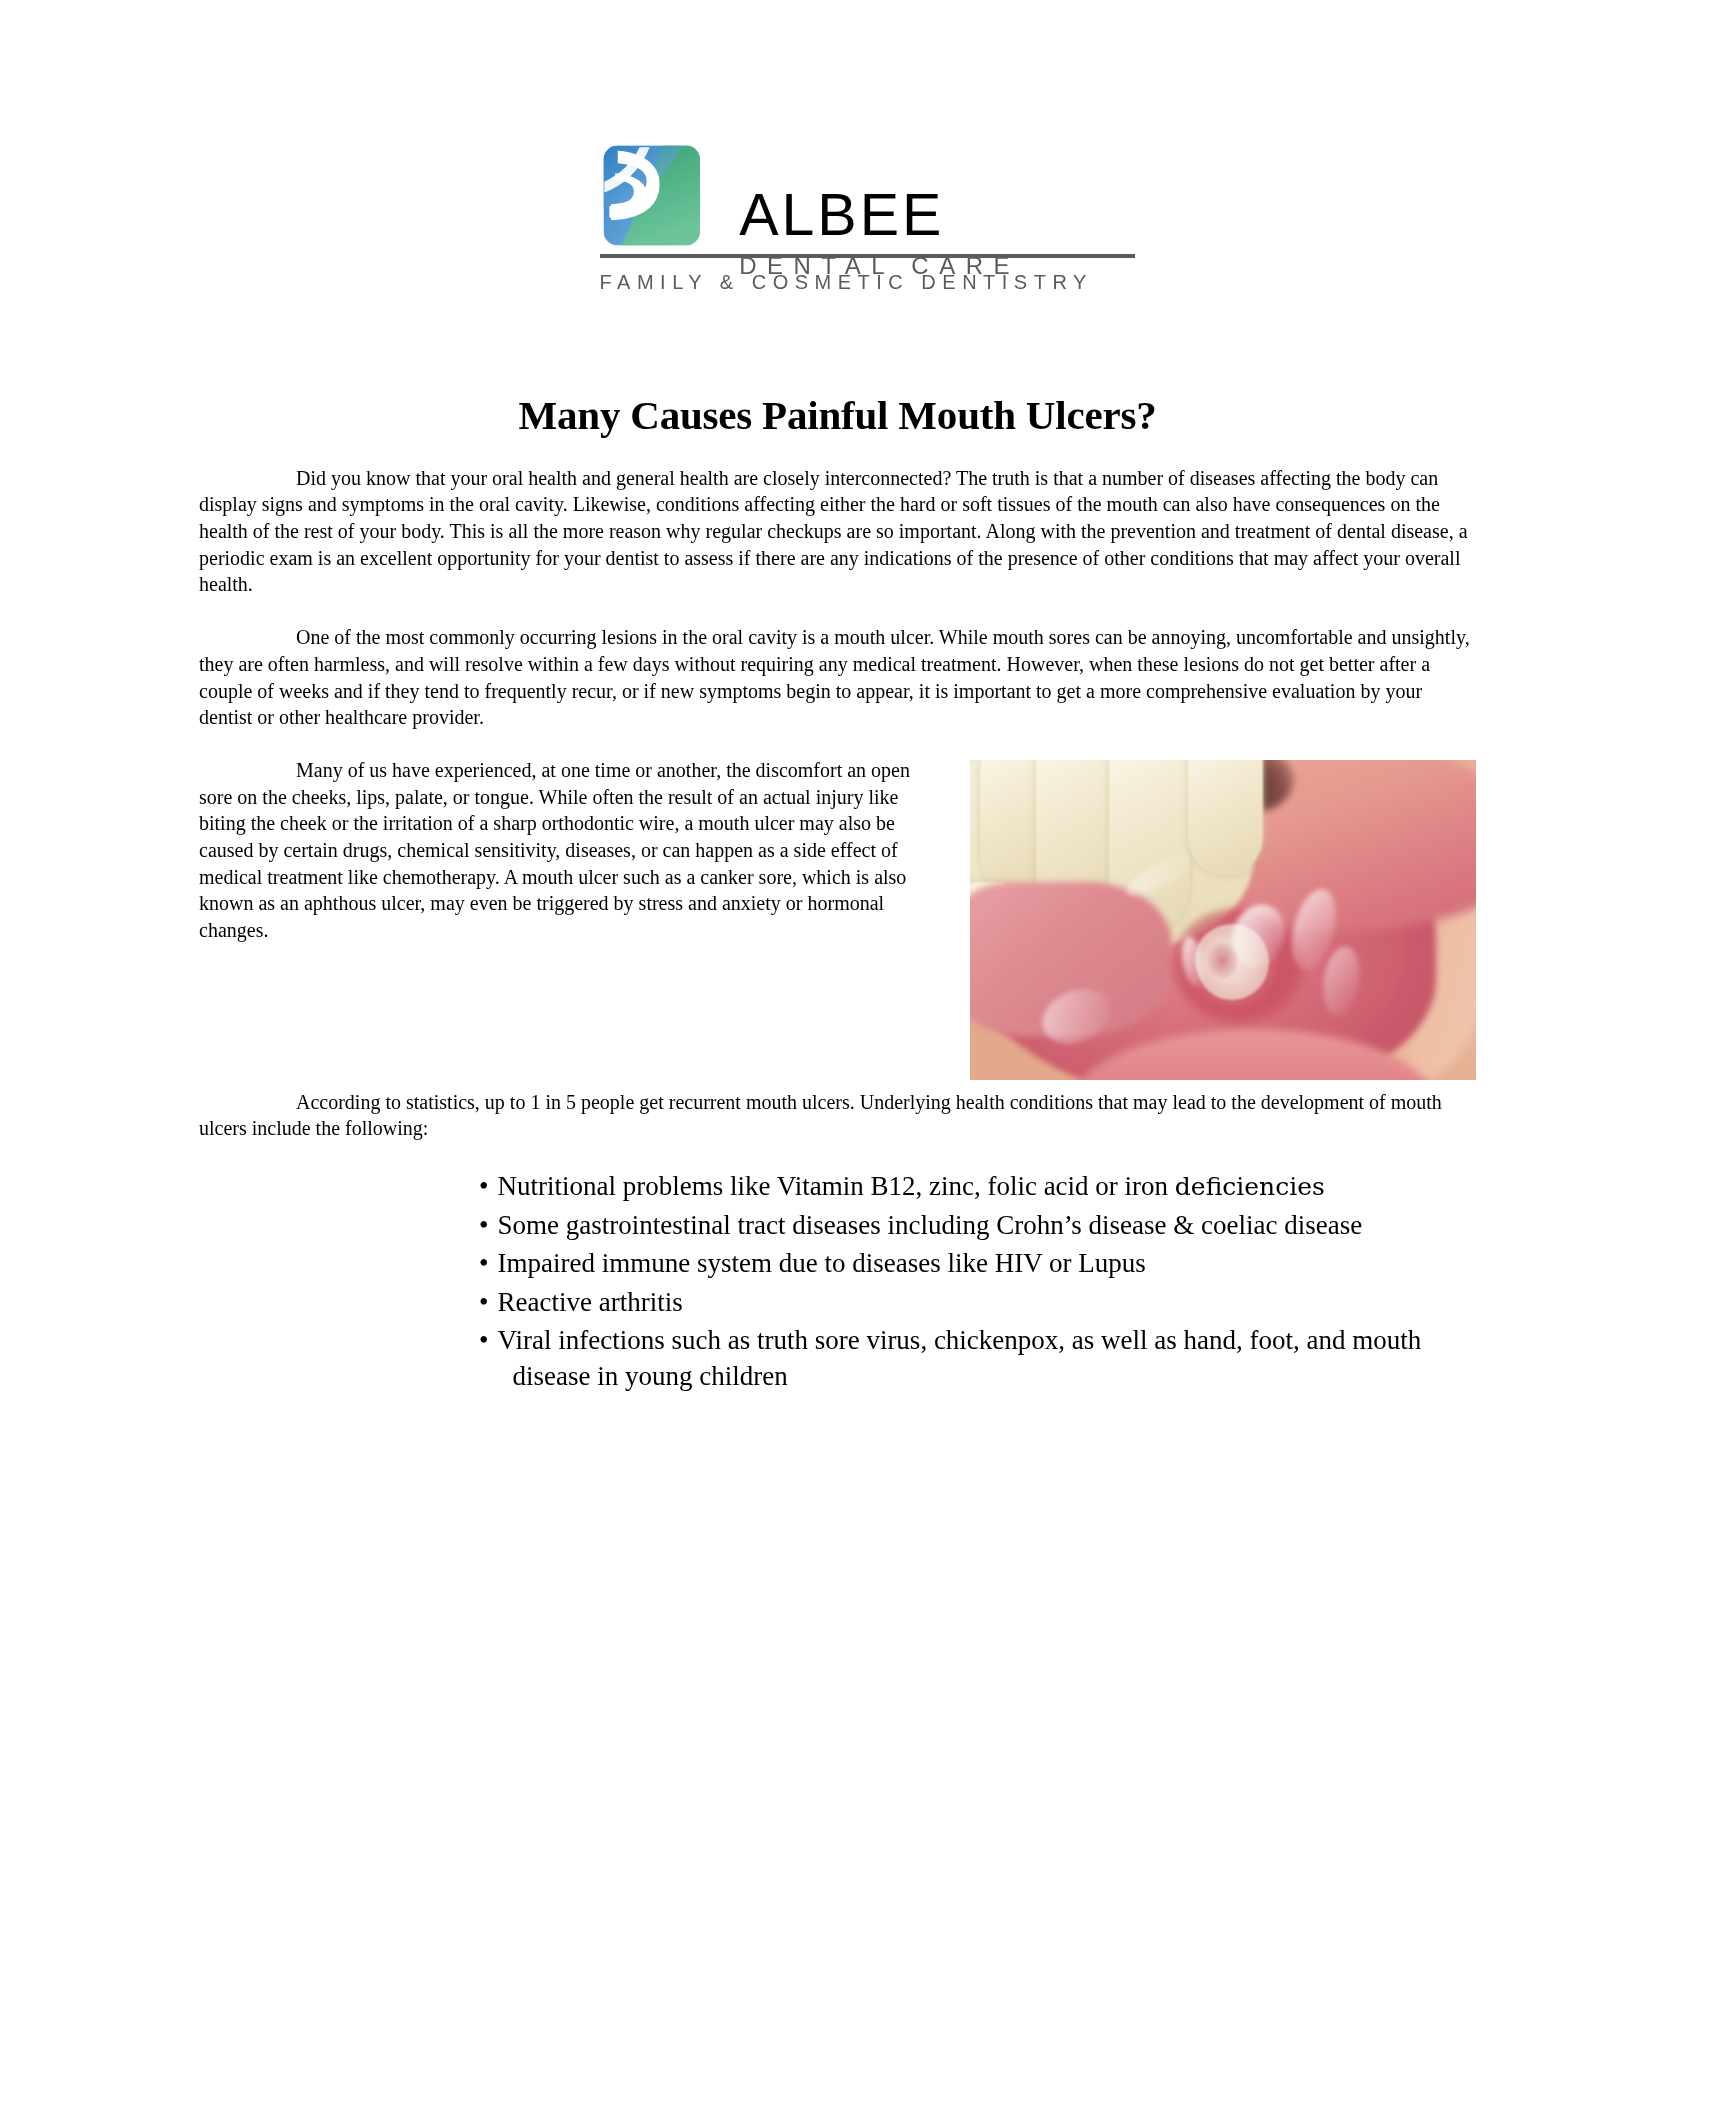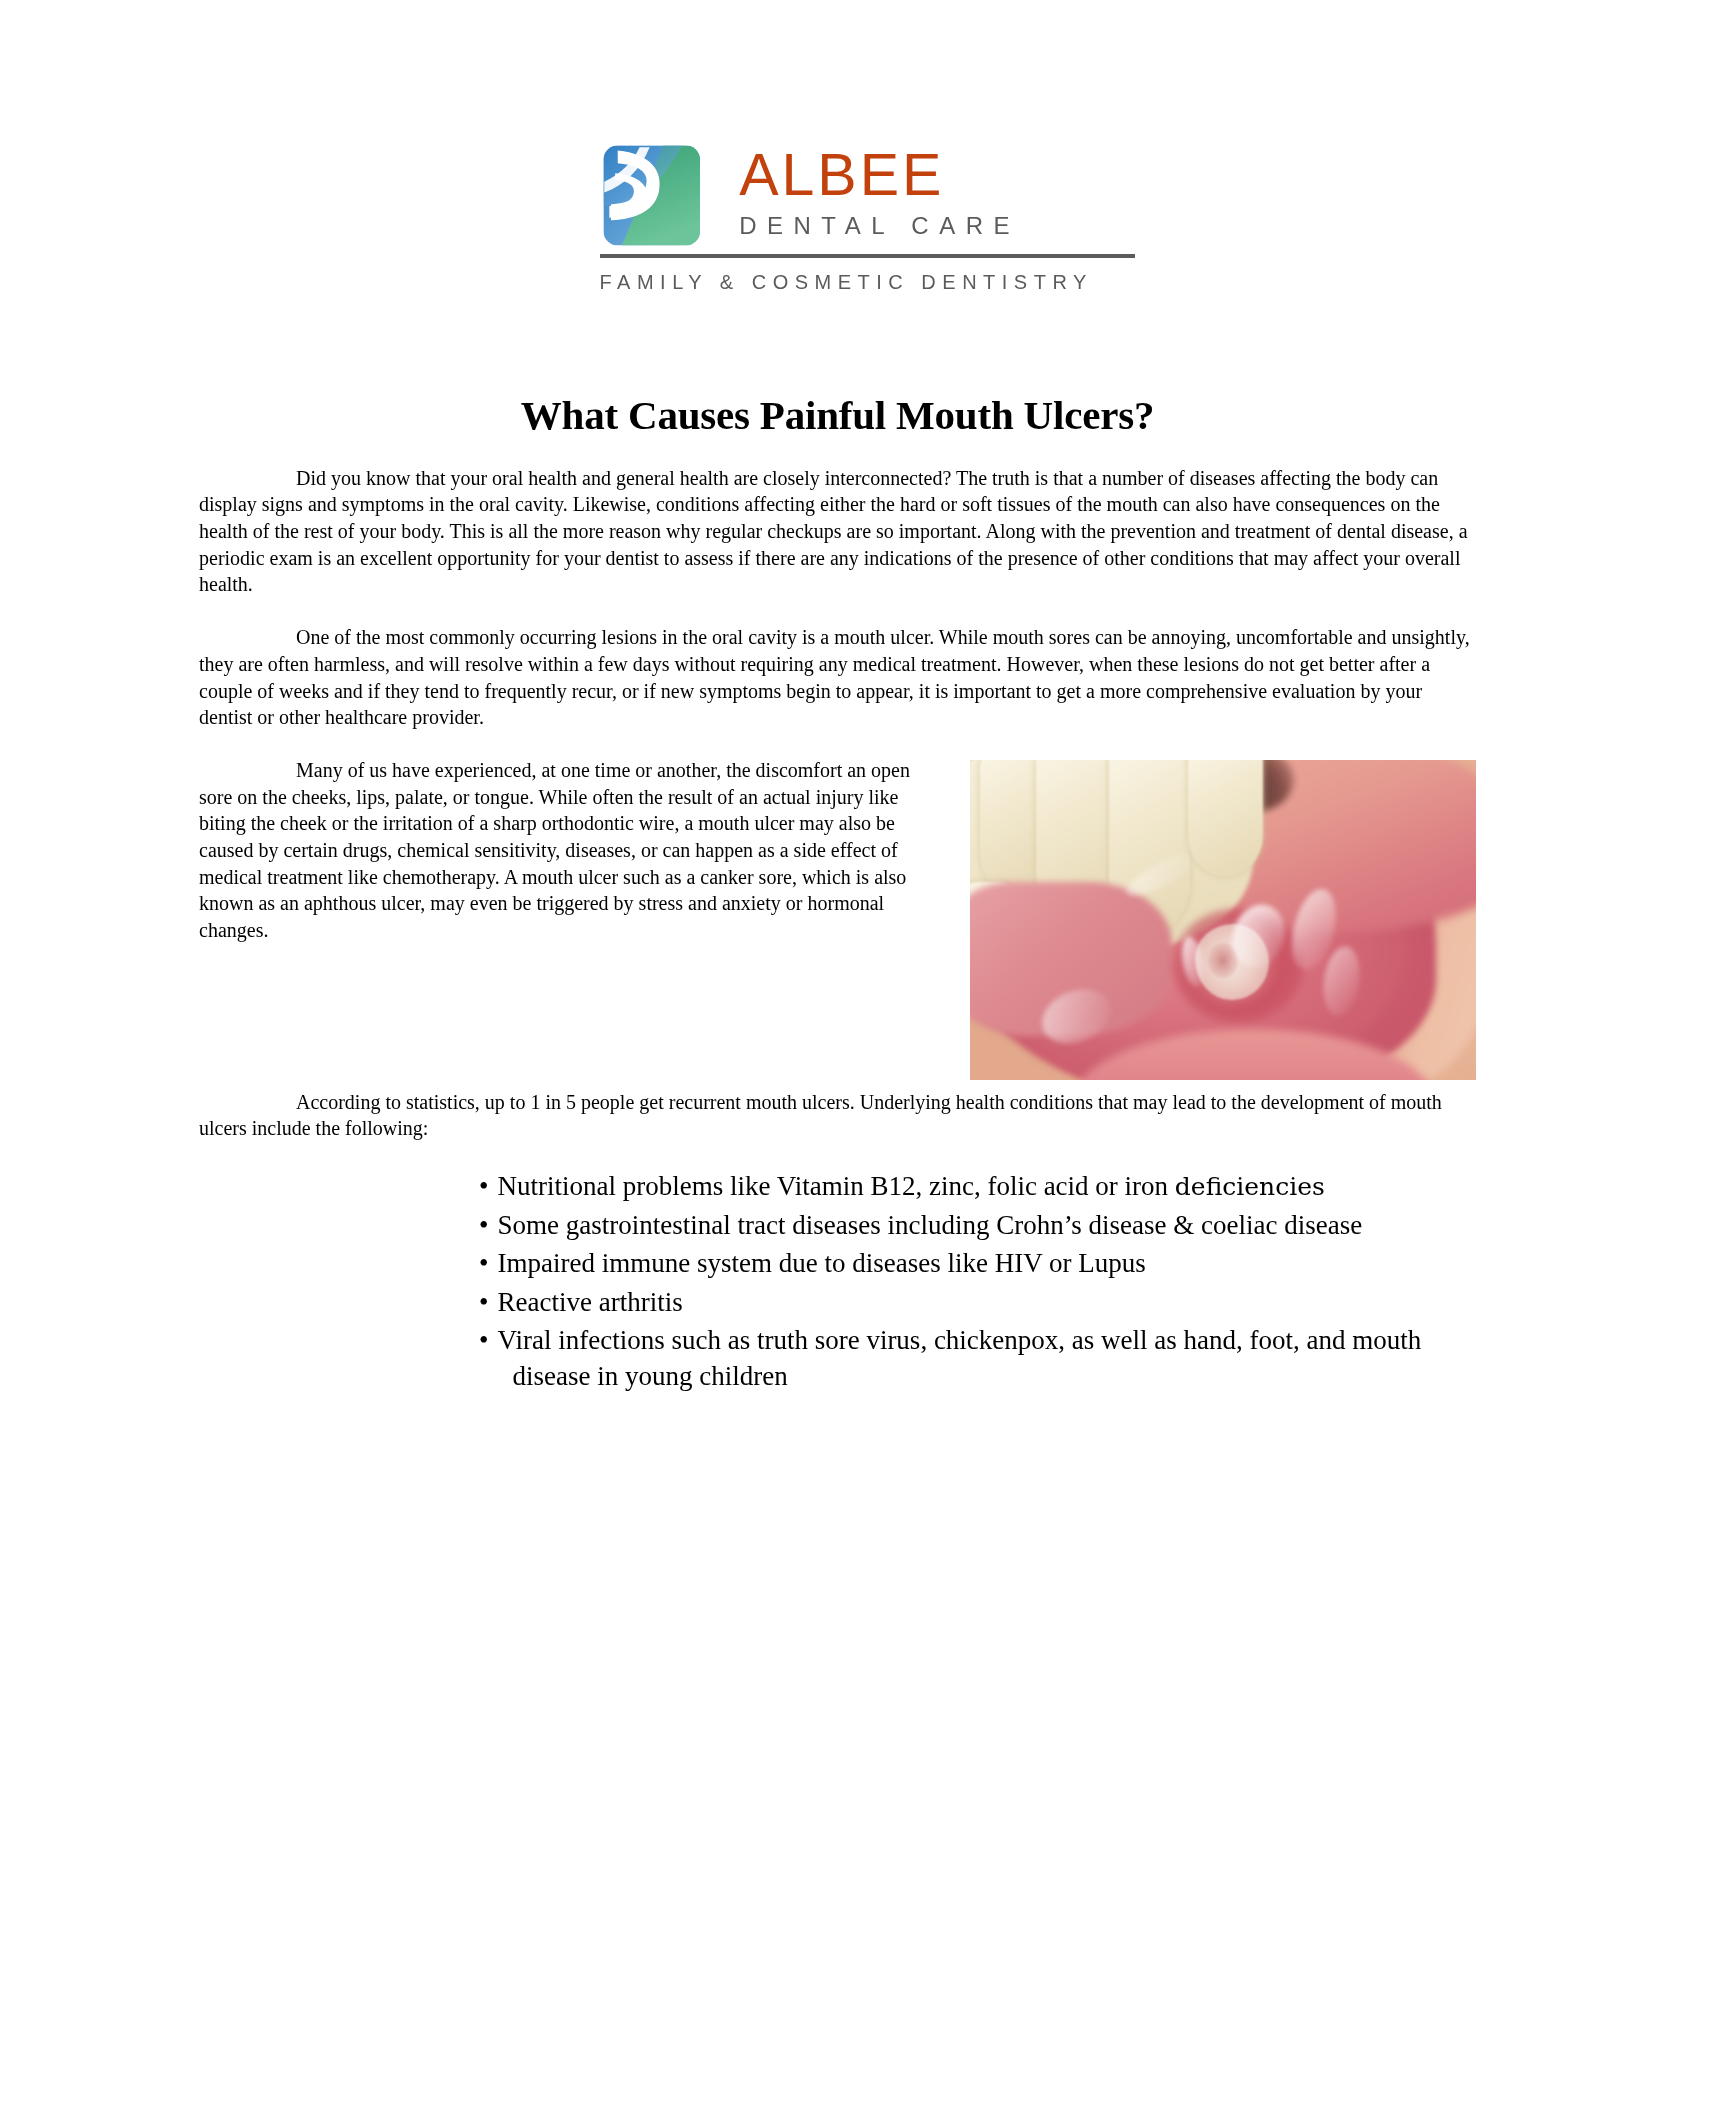--- a/index.html
+++ b/index.html
@@ -51,23 +51,24 @@
     display: flex;
     flex-direction: column;
     justify-content: flex-start;
     padding-top: 2.5px;
   }
   .logo-name {
     font-family: "Liberation Sans", "DejaVu Sans", sans-serif;
     font-size: 59px;
     line-height: 1.0;
     letter-spacing: 3px;
-    color: #c2410c;
+    color: #000000;
     font-weight: 400;
     white-space: nowrap;
+    margin-top: 40px;
   }
   .logo-sub {
     font-family: "Liberation Sans", "DejaVu Sans", sans-serif;
     font-size: 24px;
     line-height: 1.0;
     letter-spacing: 10.5px;
     color: #5b5b5b;
     font-weight: 400;
     margin-top: 9.3px;
     white-space: nowrap;
@@ -295,21 +296,21 @@
         </div>
       </div>
 
       <div class="logo-rule"></div>
       <div class="logo-tagline">FAMILY &amp; COSMETIC DENTISTRY</div>
     </div>
   </div>
 
   <div class="content">
 
-    <h1 class="doc-title">What Causes Painful Mouth Ulcers?</h1>
+    <h1 class="doc-title">Many Causes Painful Mouth Ulcers?</h1>
 
     <p class="para">Did you know that your oral health and general health are closely interconnected? The truth is that a number of diseases affecting the body can display signs and symptoms in the oral cavity. Likewise, conditions affecting either the hard or soft tissues of the mouth can also have consequences on the health of the rest of your body. This is all the more reason why regular checkups are so important.  Along with the prevention and treatment of dental disease, a periodic exam is an excellent opportunity for your dentist to assess if there are any indications of the presence of other conditions that may affect your overall health.</p>
 
     <p class="para">One of the most commonly occurring lesions in the oral cavity is a mouth ulcer. While mouth sores can be annoying, uncomfortable and unsightly, they are often harmless, and will resolve within a few days without requiring any medical treatment. However, when these lesions do not get better after a couple of weeks and if they tend to frequently recur, or if new symptoms begin to appear, it is important to get a more comprehensive evaluation by your dentist or other healthcare provider.</p>
 
     <div class="floatimg">
       <div class="photo">
         <div class="ph-layer ph-skin"></div>
         <div class="ph-layer ph-lipedge"></div>
         <div class="ph-layer ph-mucosa"></div>

